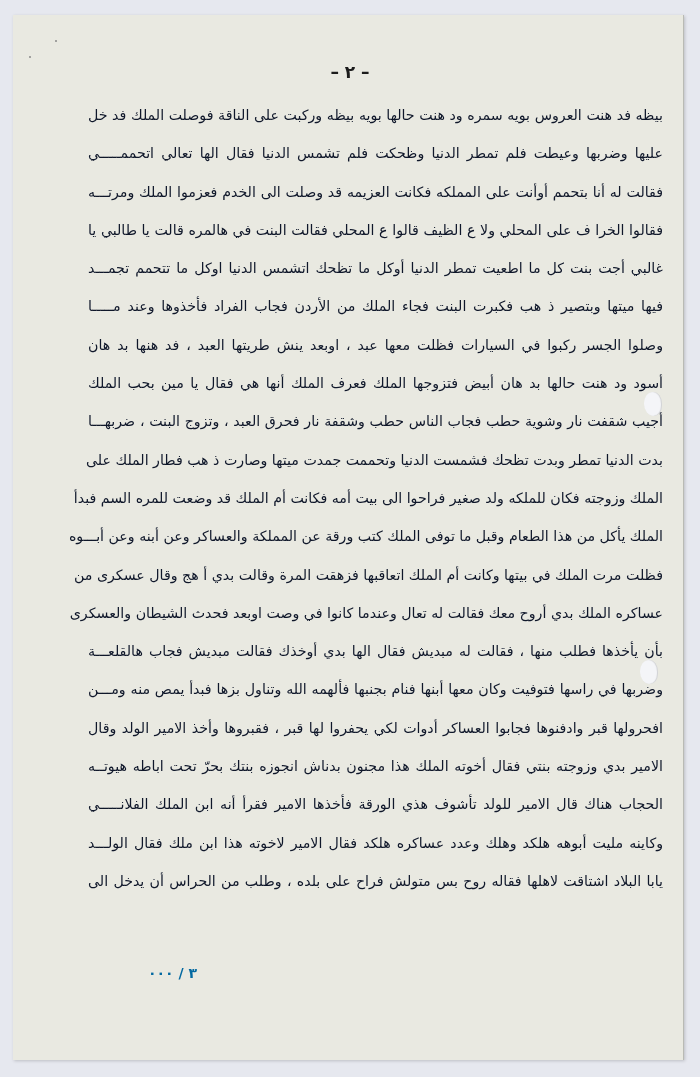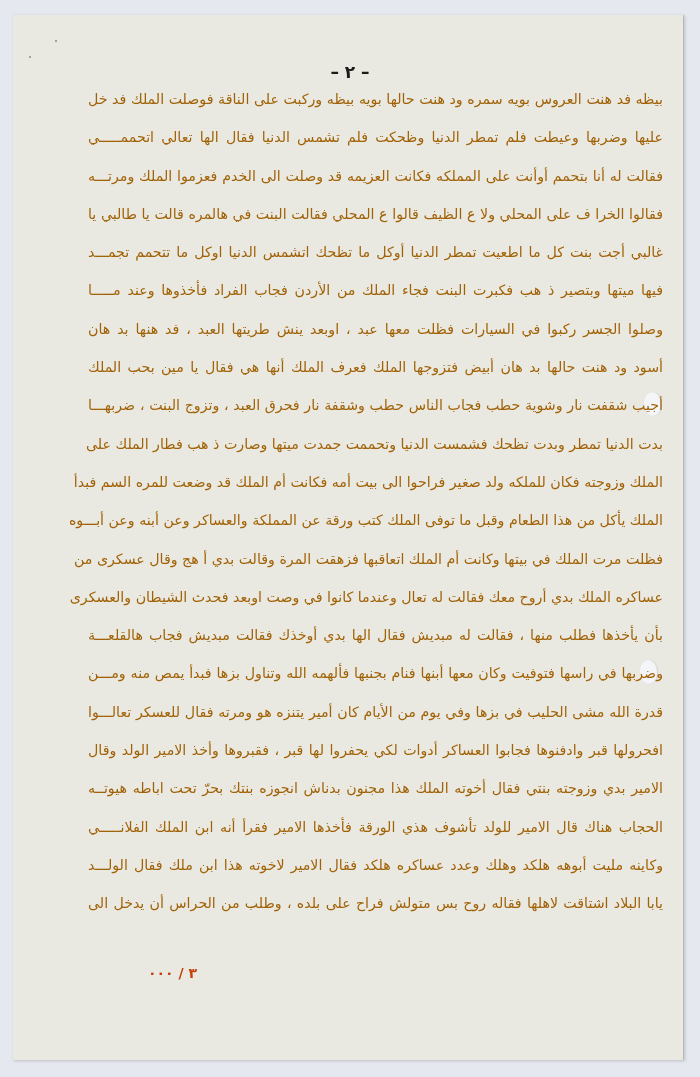--- a/index.html
+++ b/index.html
@@ -31,42 +31,42 @@
       width: 700px;
       text-align: center;
       direction: rtl;
       font-size: 17px;
       font-weight: bold;
       color: #1b1b1b;
       letter-spacing: 2px;
     }
     .text-block {
       position: absolute;
-      top: 80px;
+      top: 96px;
       left: 88px;
       width: 575px;
       direction: rtl;
-      color: #a16207;
+      color: #0f172a;
     }
     .line {
       height: 38.3px;
       line-height: 38.3px;
       font-size: 14.2px;
       white-space: nowrap;
       text-align: justify;
       text-align-last: justify;
       font-family: "DejaVu Sans", sans-serif;
     }
     .footer-mark {
       position: absolute;
       top: 965px;
       left: 148px;
       font-size: 14px;
       font-weight: bold;
-      color: #c2410c;
+      color: #0369a1;
       direction: rtl;
       letter-spacing: 3px;
     }
     .punch-hole {
       position: absolute;
       width: 18px;
       height: 24px;
       background: #f4f5f8;
       border-radius: 50% 50% 45% 55%;
       box-shadow: inset -1px 0 1px rgba(0,0,0,0.15);
@@ -104,21 +104,20 @@
   <div class="line">وصلوا الجسر ركبوا في السيارات فظلت معها عبد ، اوبعد ينش طريتها العبد ، فد هنها بد هان</div>
   <div class="line">أسود ود هنت حالها بد هان أبيض فتزوجها الملك فعرف الملك أنها هي فقال يا مين بحب الملك</div>
   <div class="line">أجيب شقفت نار وشوية حطب فجاب الناس حطب وشقفة نار فحرق العبد ، وتزوج البنت ، ضربهـــا</div>
   <div class="line">بدت الدنيا تمطر وبدت تظحك فشمست الدنيا وتحممت جمدت ميتها وصارت ذ هب فطار الملك على</div>
   <div class="line">الملك وزوجته فكان للملكه ولد صغير فراحوا الى بيت أمه فكانت أم الملك قد وضعت للمره السم فبدأ</div>
   <div class="line">الملك يأكل من هذا الطعام وقبل ما توفى الملك كتب ورقة عن المملكة والعساكر وعن أبنه وعن أبـــوه</div>
   <div class="line">فظلت مرت الملك في بيتها وكانت أم الملك اتعاقبها فزهقت المرة وقالت بدي أ هج وقال عسكرى من</div>
   <div class="line">عساكره الملك بدي أروح معك فقالت له تعال وعندما كانوا في وصت اوبعد فحدث الشيطان والعسكرى</div>
   <div class="line">بأن يأخذها فطلب منها ، فقالت له مبديش فقال الها بدي أوخذك فقالت مبديش فجاب هالقلعـــة</div>
   <div class="line">وضربها في راسها فتوفيت وكان معها أبنها فنام بجنبها فألهمه الله وتناول بزها فبدأ يمص منه ومـــن</div>
-  <div class="line">قدرة الله مشى الحليب في بزها وفي يوم من الأيام كان أمير يتنزه هو ومرته فقال للعسكر تعالـــوا</div>
   <div class="line">افحرولها قبر وادفنوها فجابوا العساكر أدوات لكي يحفروا لها قبر ، فقبروها وأخذ الامير الولد وقال</div>
   <div class="line">الامير بدي وزوجته بنتي فقال أخوته الملك هذا مجنون بدناش انجوزه بنتك بحرّ تحت اباطه هيوتــه</div>
   <div class="line">الحجاب هناك قال الامير للولد تأشوف هذي الورقة فأخذها الامير فقرأ أنه ابن الملك الفلانـــــي</div>
   <div class="line">وكاينه مليت أبوهه هلكد وهلك وعدد عساكره هلكد فقال الامير لاخوته هذا ابن ملك فقال الولـــد</div>
   <div class="line">يابا البلاد اشتاقت لاهلها فقاله روح بس متولش فراح على بلده ، وطلب من الحراس أن يدخل الى</div>
 </div>
 
 <div class="footer-mark">٣ / ٠٠٠</div>
 
 </body></html>

